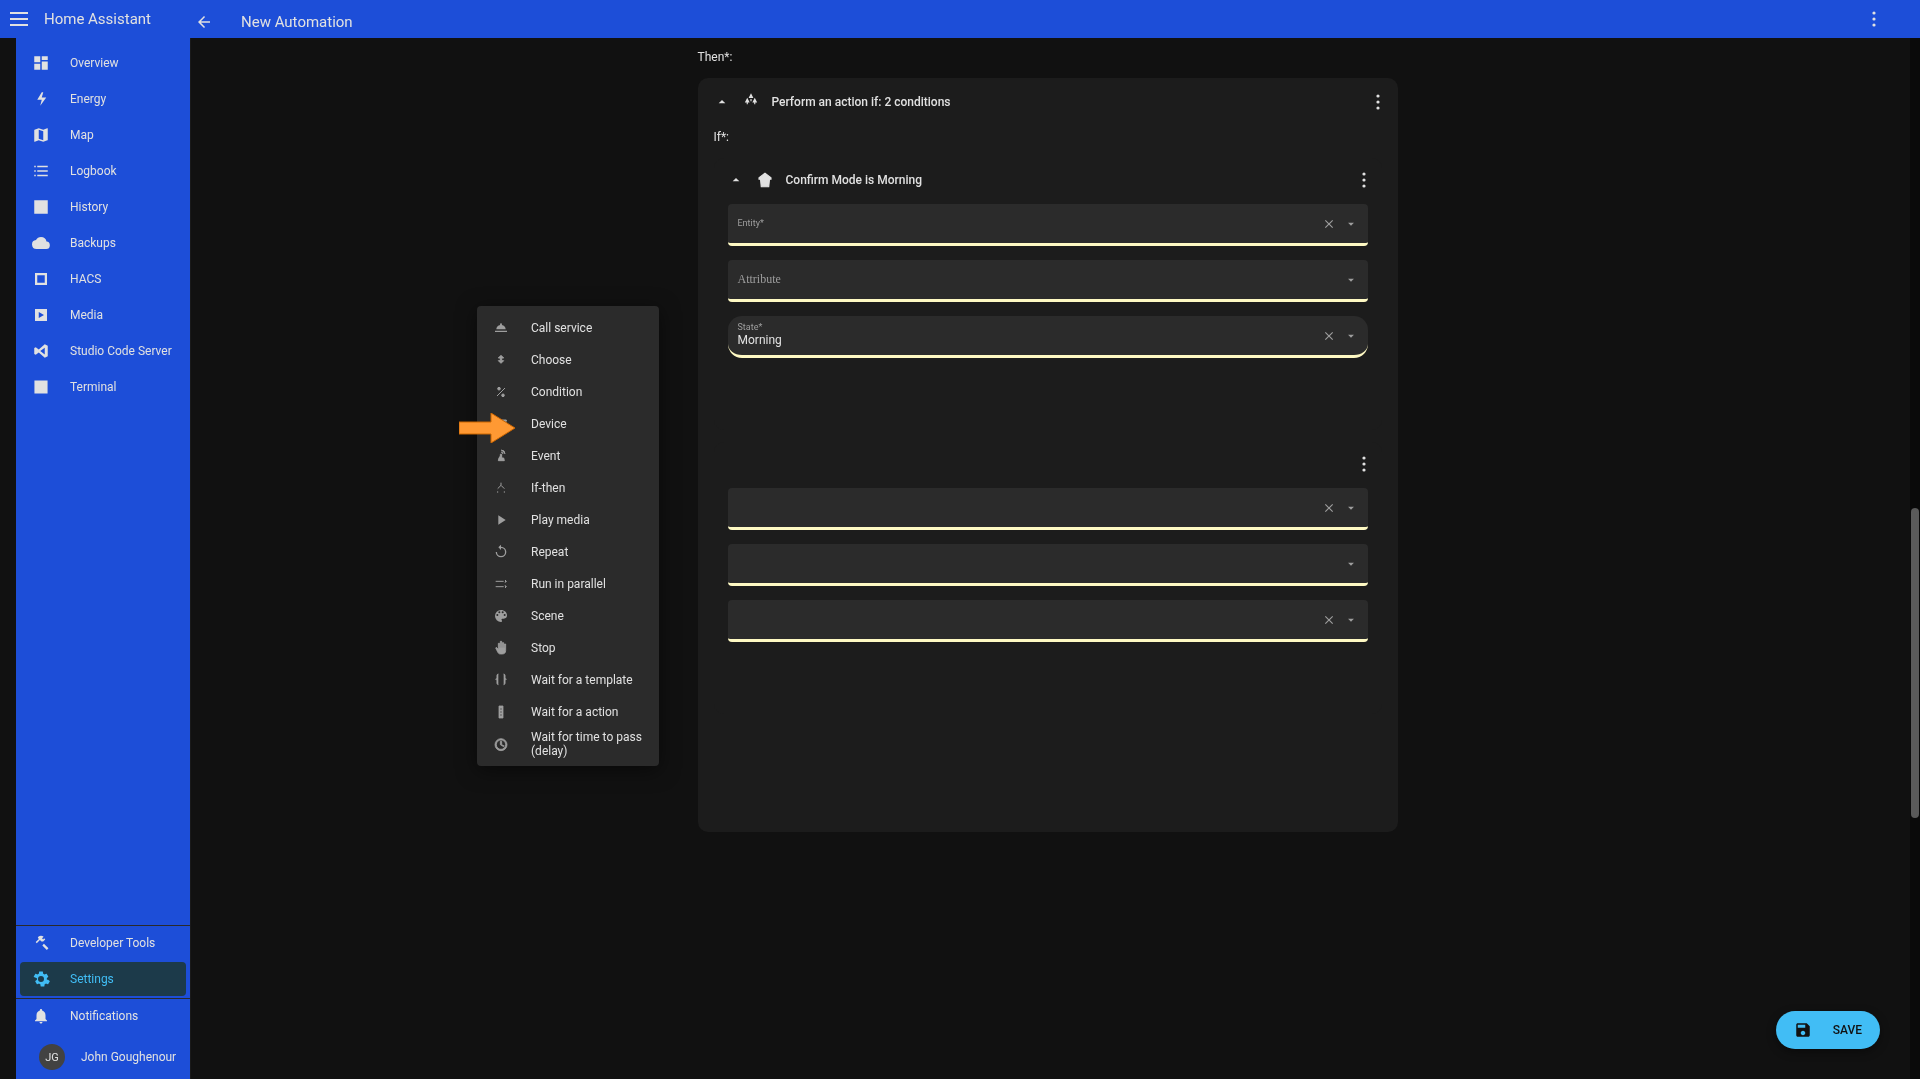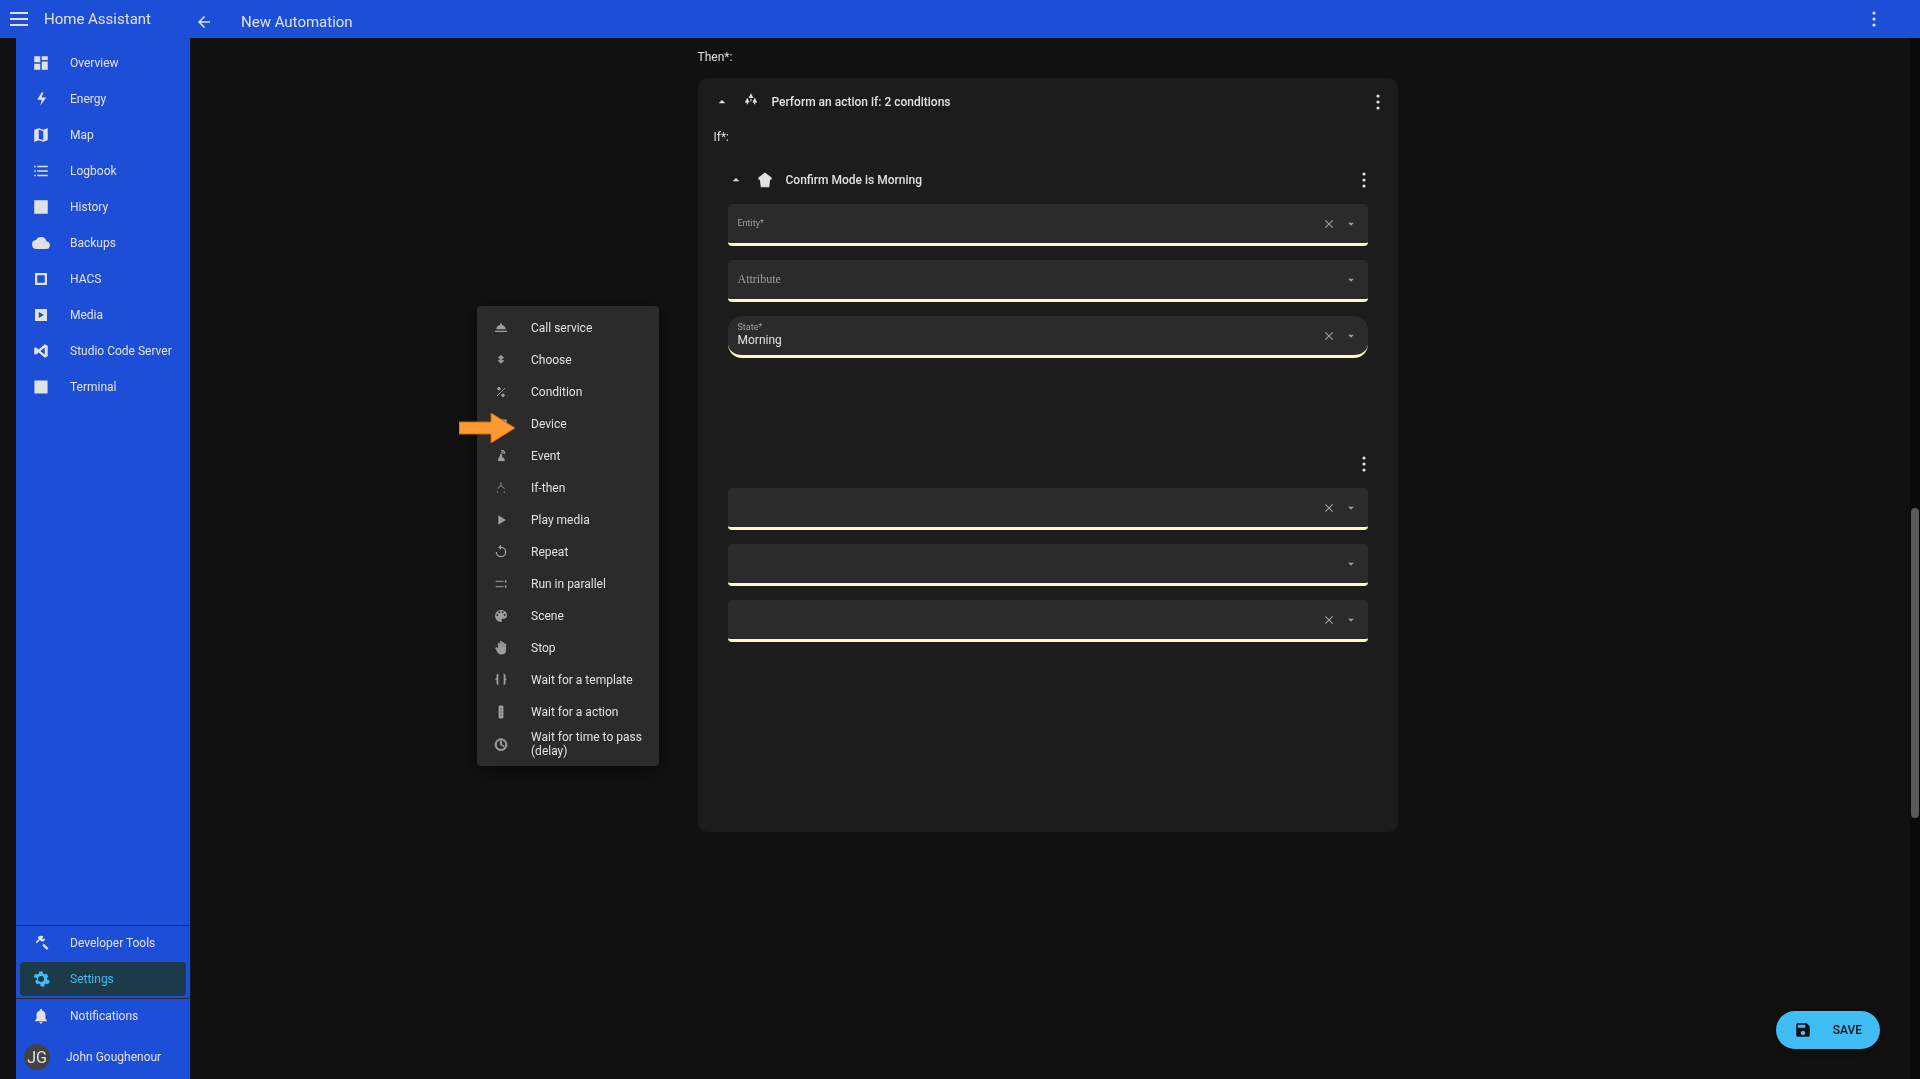--- a/index.html
+++ b/index.html
@@ -19,21 +19,21 @@
 
 .sidebar { position: absolute; left: 16px; top: 38px; width: 175px; height: calc(100% - 38px); background: #1d4ed8; border-right: 1px solid #1a1a1a; display: flex; flex-direction: column; }
 .sidebar-top { flex: 1; padding-top: 8px; }
 .sidebar-item { display: flex; align-items: center; height: 34px; padding-left: 12px; gap: 20px; font-size: 12px; color: #e1e1e1; cursor: pointer; border-radius: 4px; margin: 0 4px 2px 4px; }
 .sidebar-item.active { background: #1c3a4a; color: #41bdf5; }
 .sidebar-item.active .sidebar-icon { color: #41bdf5; }
 .sidebar-icon { width: 18px; height: 18px; display: flex; align-items: center; justify-content: center; color: #e1e1e1; flex-shrink: 0; }
 .sidebar-bottom { border-top: 1px solid #2a2a2a; }
 .sidebar-divider { height: 1px; background: #2a2a2a; margin: 0; }
 .user-item { display: flex; align-items: center; height: 44px; padding-left: 8px; gap: 16px; font-size: 12px; color: #e1e1e1; cursor: pointer; }
-.avatar { width: 26px; height: 26px; border-radius: 50%; background: #424242; display: flex; align-items: center; justify-content: center; font-size: 16px; }
+.avatar { width: 26px; height: 26px; border-radius: 50%; background: #424242; display: flex; align-items: center; justify-content: center; font-size: 11px; margin-left: 15px; }
 
 
 .main { position: absolute; left: 175px; top: 38px; right: 0; bottom: 0; overflow-y: auto; }
 .content-wrap { width: 700px; margin: 0 auto; padding-top: 12px; }
 
 .section-label { font-size: 12px; color: #e1e1e1; margin-bottom: 14px; }
 
 .card { background: #1c1c1c; border-radius: 10px; padding: 14px 16px 16px 16px; margin-bottom: 12px; }
 .card-header { display: flex; align-items: center; gap: 12px; }
 .collapse-btn { width: 16px; height: 16px; cursor: pointer; color: #e1e1e1; }

